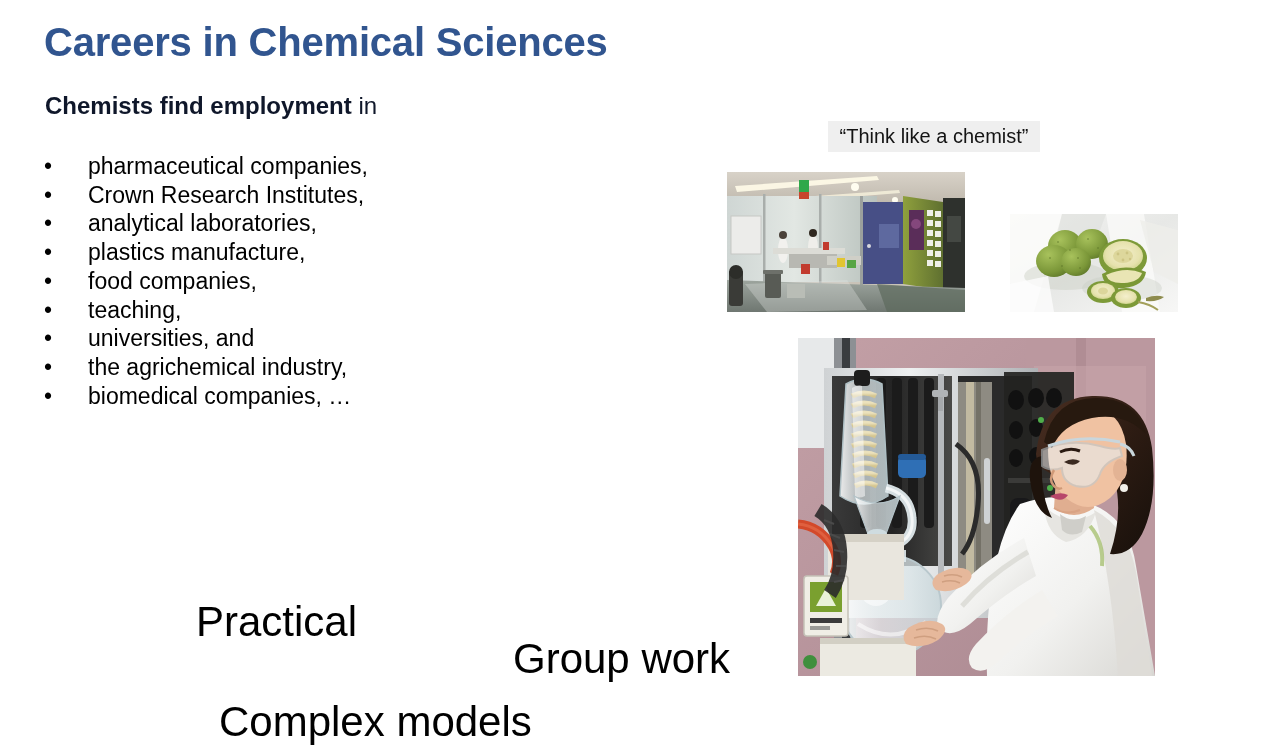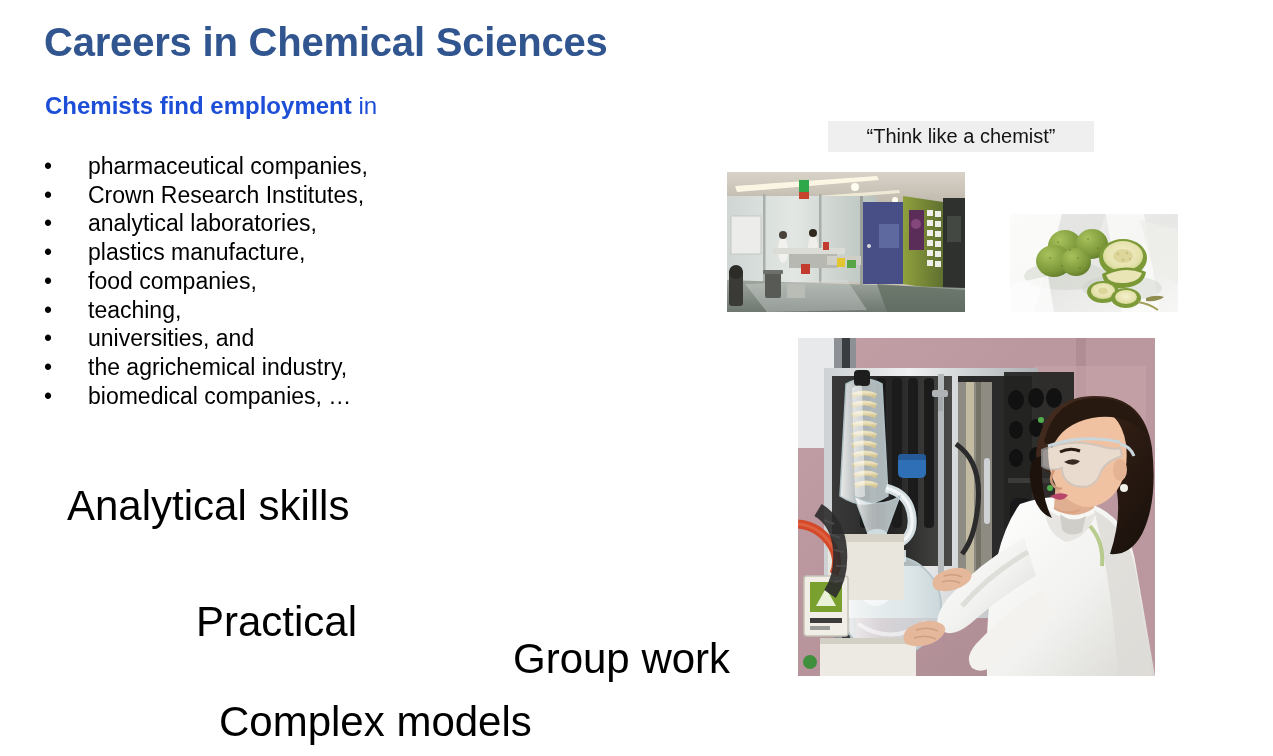--- a/index.html
+++ b/index.html
@@ -31,21 +31,21 @@
     letter-spacing: -0.2px;
     white-space: nowrap;
   }
 
   
   #subtitle {
     position: absolute;
     left: 45px;
     top: 92px;
     font-size: 24px;
-    color: #1d4ed8;
+    color: #0f172a;
     white-space: nowrap;
   }
   #subtitle .strong { font-weight: bold; }
   #subtitle .light  { font-weight: normal; }
 
   
   #bullet-list {
     position: absolute;
     left: 40px;
     top: 152px;
@@ -82,21 +82,21 @@
   #skill-problem-solving   { left: 407px; top: 539px; }
   #skill-practical         { left: 196px; top: 601px; }
   #skill-group-work        { left: 513px; top: 638px; text-align: center; }
   #skill-complex-models    { left: 219px; top: 701px; }
 
   
   #quote-box {
     position: absolute;
     left: 828px;
     top: 121px;
-    width: 266px;
+    width: 212px;
     height: 31px;
     background: #EFEFEF;
     display: flex;
     align-items: center;
     justify-content: center;
   }
   #quote-text {
     font-size: 20px;
     color: #141414;
     white-space: nowrap;
@@ -171,21 +171,20 @@
     <li>
       <span class="bullet-dot">•</span>
       <span>the agrichemical industry,</span>
     </li>
     <li>
       <span class="bullet-dot">•</span>
       <span>biomedical companies, …</span>
     </li>
   </ul>
 
-  <div class="skill-word" id="skill-analytical-skills">Analytical skills</div>
   <div class="skill-word" id="skill-practical">Practical</div>
   <div class="skill-word" id="skill-group-work">Group work</div>
   <div class="skill-word" id="skill-complex-models">Complex models</div>
 
   <div id="quote-box">
     <span id="quote-text">“Think like a chemist”</span>
   </div>
 
   <div class="photo" id="photo-lab-corridor">
     <svg viewBox="0 0 238 140" preserveAspectRatio="none">

